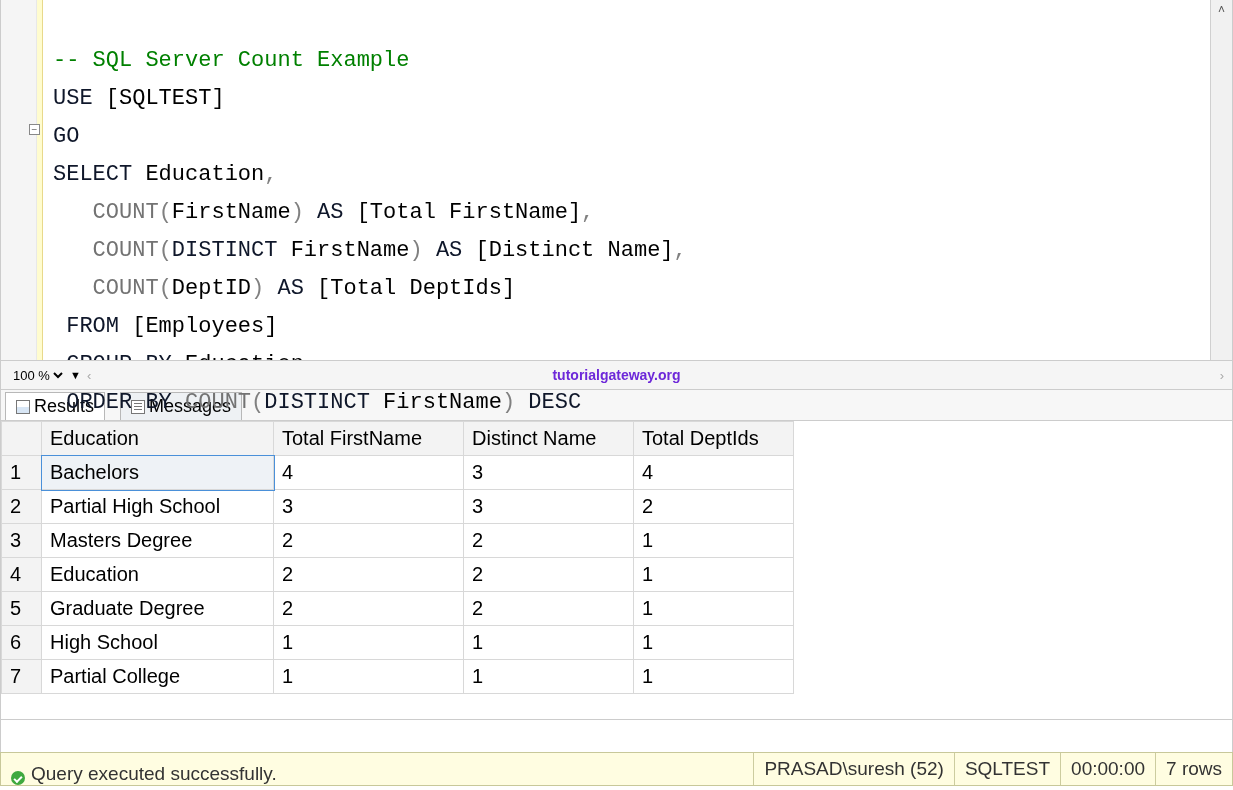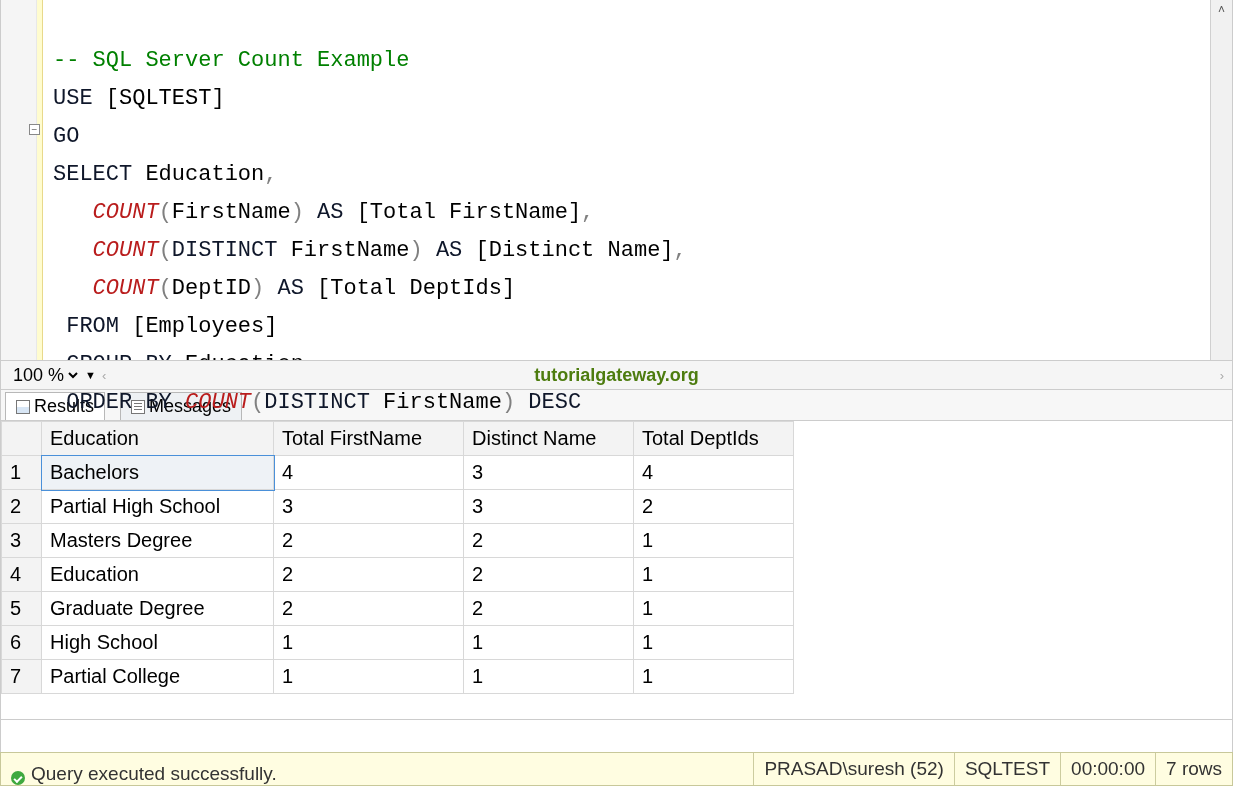--- a/index.html
+++ b/index.html
@@ -5,34 +5,34 @@
 * { margin:0; padding:0; box-sizing:border-box; }
 body { font-family:'Segoe UI',Tahoma,Arial,sans-serif; font-size:14px; background:#fff; width:1233px; height:790px; overflow:hidden; position:relative; }
 
 .editor-area { position:relative; height:360px; background:#fff; border-left:1px solid #ccc; border-right:1px solid #ccc; }
 .gutter { position:absolute; left:0; top:0; width:36px; height:100%; background:#f5f5f5; border-right:1px solid #e8e8e8; }
 .marker-bar { position:absolute; left:36px; top:0; width:6px; height:100%; background:#fffccf; border-right:1px solid #e8d98b; }
 .code-pane { position:absolute; left:52px; top:4px; right:26px; font-family:Consolas,'Courier New',monospace; font-size:22px; line-height:38px; white-space:pre; color:#222; }
 .collapse-box { position:absolute; left:28px; top:124px; width:11px; height:11px; border:1px solid #888; background:#fff; font-size:10px; line-height:9px; text-align:center; color:#666; cursor:pointer; }
 
 .kw-blue { color:#0f172a; }
-.kw-magenta { color:#b91c1c;font-style:italic; }
+.kw-magenta { color:#737373; }
 .kw-gray { color:#808080; }
 .kw-green { color:#008000; }
 .kw-teal { color:#000000; }
 
 .vscroll { position:absolute; right:0; top:0; width:22px; height:100%; background:#f1f1f1; border-left:1px solid #d0d0d0; }
 .vscroll .arrow-up { width:100%; height:20px; text-align:center; font-size:12px; color:#555; line-height:20px; cursor:pointer; }
 .split-icon { position:absolute; right:2px; top:2px; width:18px; height:18px; border:1px solid #888; background:#fff; font-size:9px; line-height:16px; text-align:center; cursor:pointer; }
 
 .zoom-bar { position:relative; height:30px; background:#f5f5f5; border:1px solid #ccc; display:flex; align-items:center; padding:0 8px; }
-.zoom-select { font-size:18px; border:none; background:transparent; }
+.zoom-select { font-size:13px; border:none; background:transparent; }
 .h-scroll-left { margin-left:6px; color:#aaa; font-size:13px; cursor:pointer; }
 .h-scroll-right { margin-left:auto; color:#aaa; font-size:13px; cursor:pointer; }
-.watermark { position:absolute; left:50%; transform:translateX(-50%); color:#4d7c0f; font-weight:bold; font-size:18px; pointer-events:none; }
+.watermark { position:absolute; left:50%; transform:translateX(-50%); color:#6d28d9; font-weight:bold; font-size:14px; pointer-events:none; }
 
 .tab-strip { height:30px; display:flex; align-items:flex-end; background:#f7f7f7; border-left:1px solid #ccc; border-right:1px solid #ccc; font-size:18px; padding-left:4px; }
 .tab { padding:3px 10px; border:1px solid #b8b8b8; border-bottom:none; background:#fff; margin-right:15px; display:flex; align-items:center; gap:4px; cursor:pointer; }
 .tab.inactive { background:#eef1f4;justify-content:space-between; }
 .grid-icon { width:14px; height:14px; border:1px solid #777; background:linear-gradient(to bottom,#fff 50%,#d8e6f5 50%); display:inline-block; }
 .msg-icon { width:14px; height:14px; border:1px solid #777; background:#fff; display:inline-block; position:relative; }
 .msg-icon::after { content:""; position:absolute; left:2px; top:2px; right:2px; height:1px; background:#777; box-shadow:0 3px 0 #777, 0 6px 0 #777; }
 
 .results-area { background:#fff; border:1px solid #ccc; height:300px; overflow:hidden; }
 .results-table { border-collapse:collapse; font-size:20px; }

